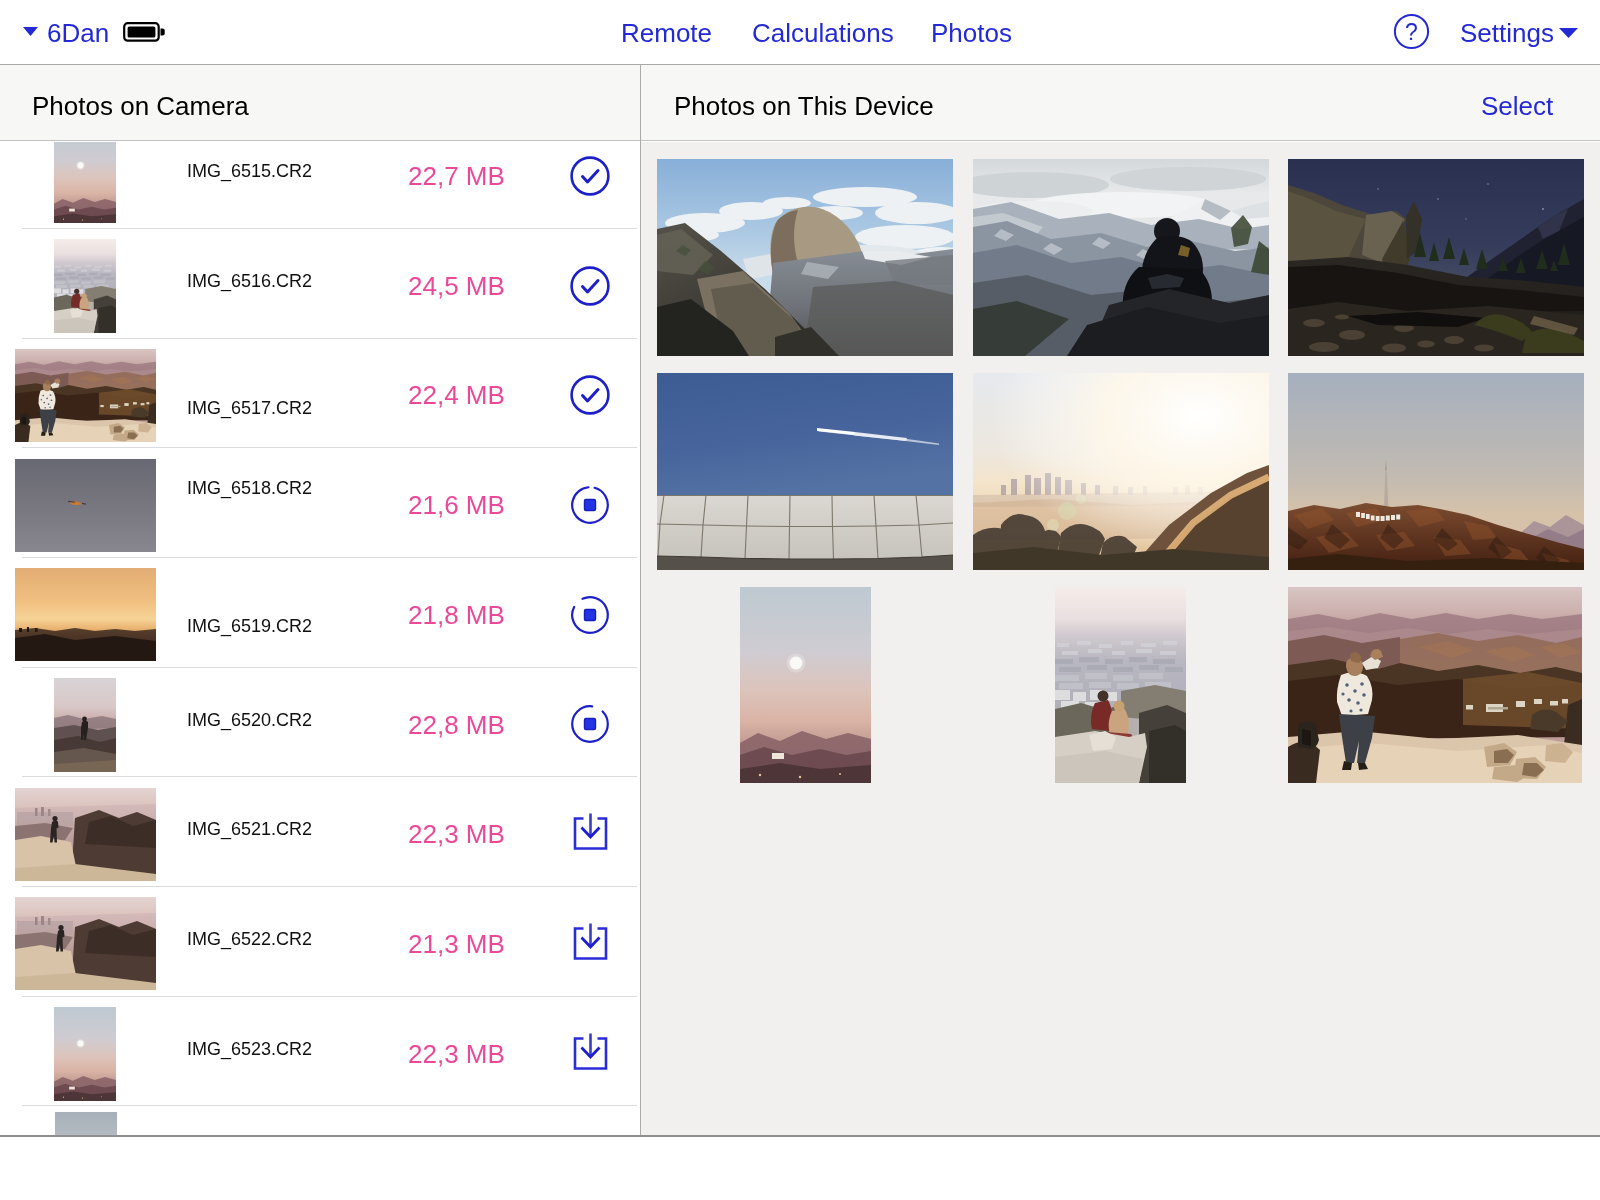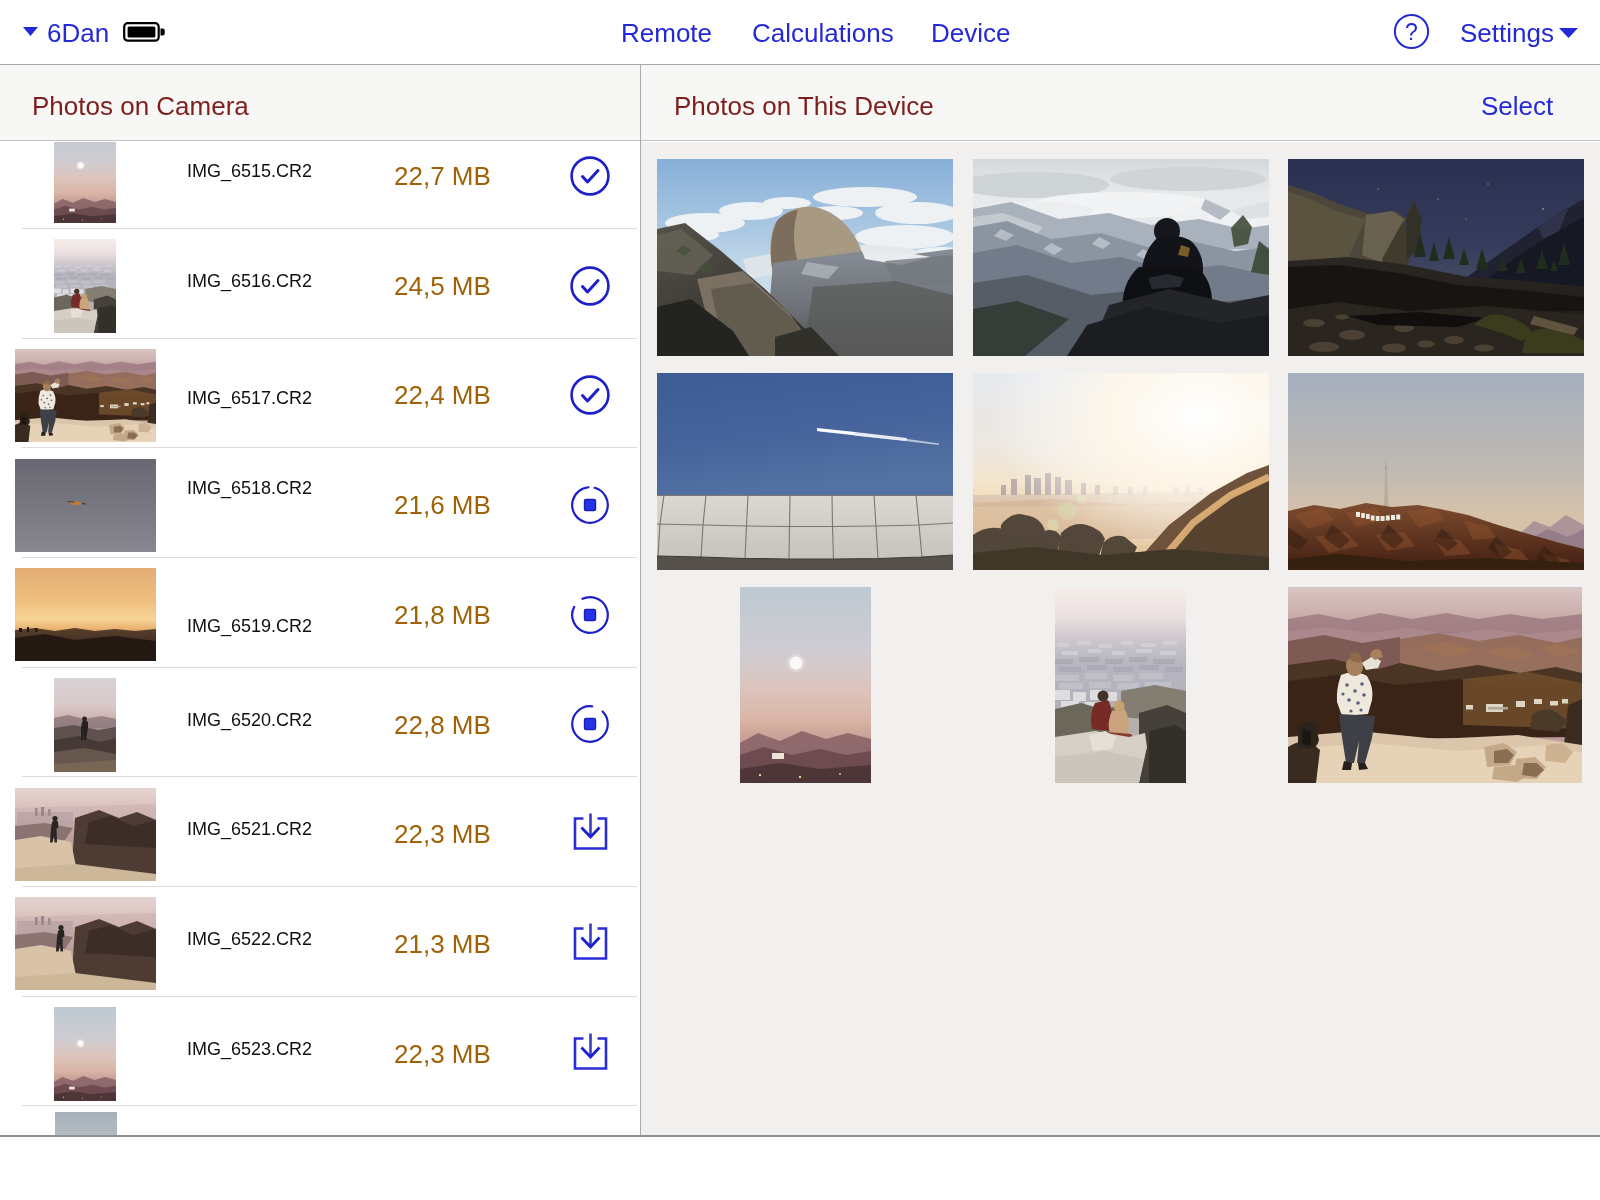--- a/index.html
+++ b/index.html
@@ -1,44 +1,44 @@
 <!DOCTYPE html>
 <html><head><meta charset="utf-8">
 <style>
 *{margin:0;padding:0;box-sizing:border-box}
 html,body{width:1600px;height:1200px;background:#fff;font-family:"Liberation Sans",sans-serif;overflow:hidden}
 .abs{position:absolute}
 .blue{color:#2429d6}
 .topbar{position:absolute;left:0;top:0;width:1600px;height:65px;background:#fff;border-bottom:1px solid #a8a8a8}
 .hdr{position:absolute;top:65px;height:76px;background:#f7f7f6;border-bottom:1px solid #c2c2c2}
-.hdrtxt{position:absolute;top:91px;font-size:26px;color:#7f1d1d}
+.hdrtxt{position:absolute;top:91px;font-size:26px;color:#000000}
 .panelR{position:absolute;left:641px;top:142px;width:959px;height:993px;background:#f1f0ef}
 .vline{position:absolute;left:640px;top:65px;width:1px;height:1070px;background:#ababab}
 .bline{position:absolute;left:0;top:1135px;width:1600px;height:2px;background:#8f8f8f}
 .listwrap{position:absolute;left:0;top:142px;width:640px;height:993px;background:#fff;overflow:hidden}
 .sep{position:absolute;left:22px;width:615px;height:1px;background:#dcdcdc}
 .fname{position:absolute;left:187px;font-size:18px;color:#101010}
-.fsize{position:absolute;left:394px;font-size:26px;color:#a16207}
+.fsize{position:absolute;left:408px;font-size:26px;color:#ec4899}
 .thumb{position:absolute;overflow:hidden}
 .ph{position:absolute;overflow:hidden}
 </style></head><body>
 
 <div class="topbar"></div>
 <svg class="abs" style="left:23px;top:26px" width="16" height="11">
     <path d="M0,1 L15,1 L7.5,10 Z" fill="#2429d6"></path>
   </svg>
 <div class="abs blue" style="left:47px;top:18px;font-size:26px">6Dan</div>
 <svg class="abs" style="left:123px;top:22px" width="42" height="21">
 <rect x="1.2" y="1.2" width="34.5" height="17.5" rx="3.5" fill="none" stroke="#000" stroke-width="2.2"></rect>
 <rect x="4.6" y="4.6" width="27.8" height="10.8" rx="1.5" fill="#000"></rect>
 <path d="M37.5,6.5 h2.2 a2,2 0 0 1 2,2 v3 a2,2 0 0 1 -2,2 h-2.2 Z" fill="#000"></path>
 </svg>
 <div class="abs blue" style="left:621px;top:18px;font-size:26px">Remote</div>
 <div class="abs blue" style="left:752px;top:18px;font-size:26px">Calculations</div>
-<div class="abs blue" style="left:931px;top:18px;font-size:26px">Device</div>
+<div class="abs blue" style="left:931px;top:18px;font-size:26px">Photos</div>
 <svg class="abs" style="left:1393px;top:13px" width="37" height="37">
 <circle cx="18.5" cy="18.5" r="16.6" fill="none" stroke="#2429d6" stroke-width="2"></circle>
 <text x="18.5" y="26.5" text-anchor="middle" font-size="23" fill="#2429d6" font-family="Liberation Sans">?</text>
 </svg>
 <div class="abs blue" style="left:1460px;top:18px;font-size:26px">Settings</div>
 <svg class="abs" style="left:1559px;top:27px" width="20" height="12">
     <path d="M0,1 L19,1 L9.5,11 Z" fill="#2429d6"></path>
   </svg>
 <div class="hdr" style="left:0;width:640px"></div>
 <div class="hdr" style="left:641px;width:959px"></div>
@@ -204,21 +204,21 @@
             <circle cx="63" cy="124" r="1.6"></circle>
           </g>
 <path d="M58,80 q-1,-9 8,-9 q9,0 9,9 q0,7 -7,9 q-8,1 -10,-9 Z" fill="#a8815c"></path>
 <path d="M62,67 q6,-4 10,1 q3,4 -1,8 l-8,-2 Z" fill="#8f6a48"></path>
 <path d="M74,76 l11,-7 l8,5 l-3,7 l-12,2 Z" fill="#e8e2d6"></path>
 <path d="M84,64 q5,-4 9,0 l2,6 l-8,3 l-5,-4 Z" fill="#a8815c"></path>
 <path d="M51,127 l36,2 l-3,22 l-7,25 l-8,0 l2,-22 l-5,22 l-8,0 l-4,-26 Z" fill="#3e4048"></path>
 <path d="M56,174 l8,2 l-1,7 l-9,0 Z M70,176 l7,0 l3,6 l-9,1 Z" fill="#241f19"></path>
 </g>
 </svg></div>
-<div class="fname" style="top:246px">IMG_6517.CR2</div>
+<div class="fname" style="top:256px">IMG_6517.CR2</div>
 <div class="fsize" style="top:238px">22,4 MB</div>
 <div class="abs" style="left:568px;top:231px"><svg width="44" height="44" viewBox="0 0 44 44">
 <circle cx="22" cy="22" r="18.4" fill="none" stroke="#1d1fc8" stroke-width="2.6"></circle>
 <path d="M14.5,22.5 L19.5,28 L30,16.5" fill="none" stroke="#1d1fc8" stroke-width="3" stroke-linecap="round" stroke-linejoin="round"></path>
 </svg></div>
 <div class="sep" style="top:415px"></div>
 <div class="thumb" style="left:15px;top:317px;width:141px;height:93px"><svg width="141" height="93" viewBox="0 0 141 93" preserveAspectRatio="none">
 <defs>
           <linearGradient id="hl" x1="0" y1="0" x2="0" y2="1">
 <stop offset="0" stop-color="#686873"></stop>

